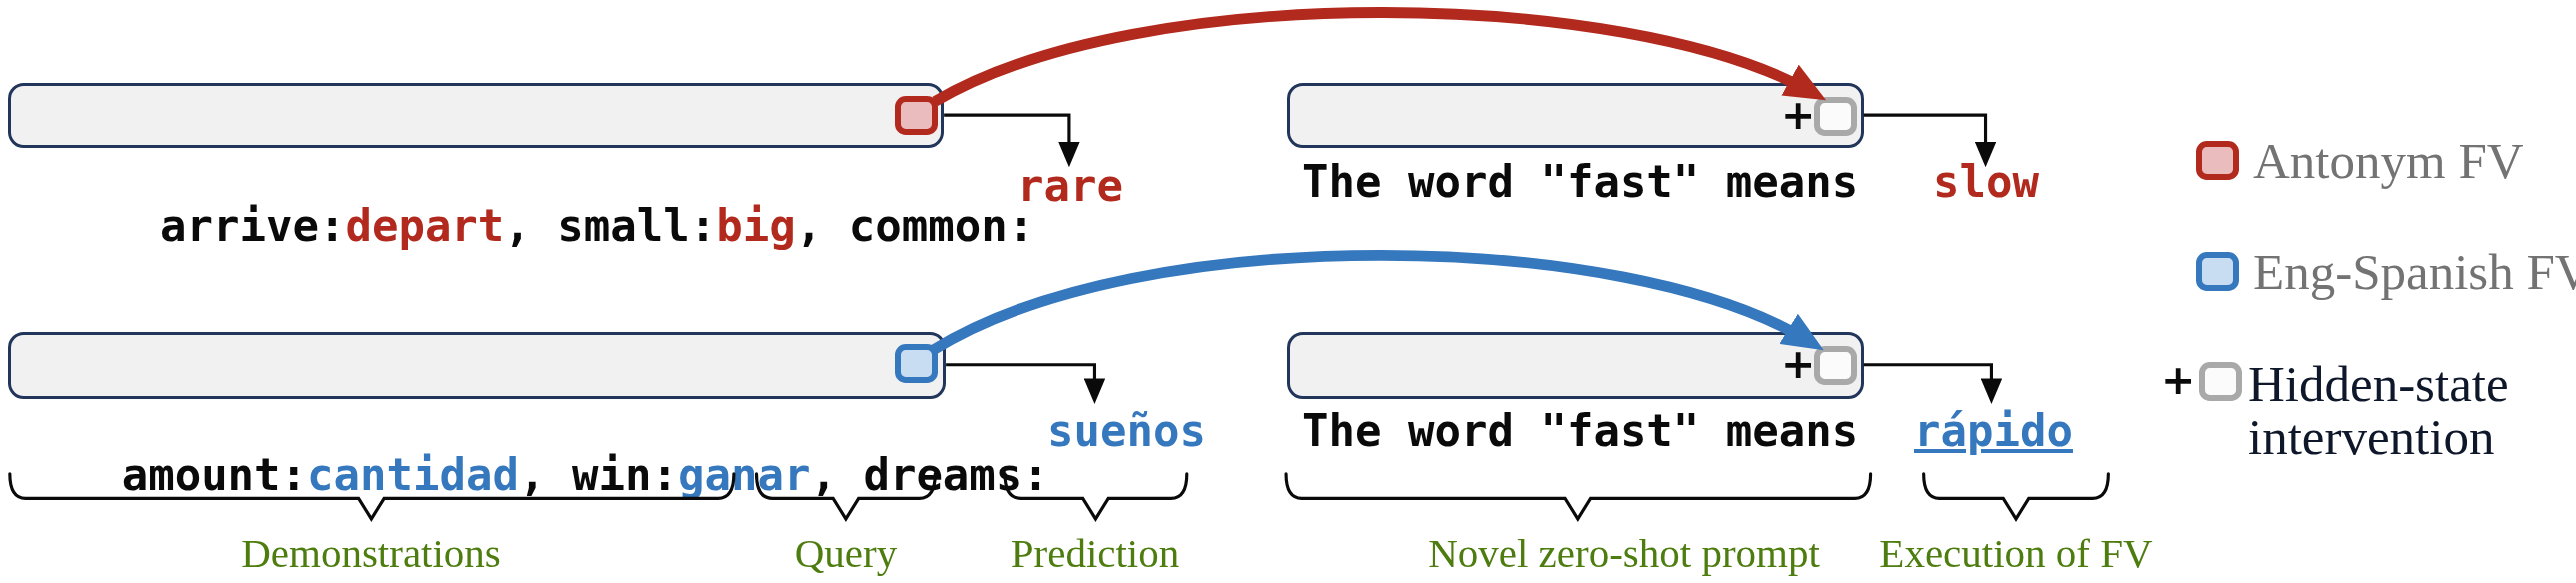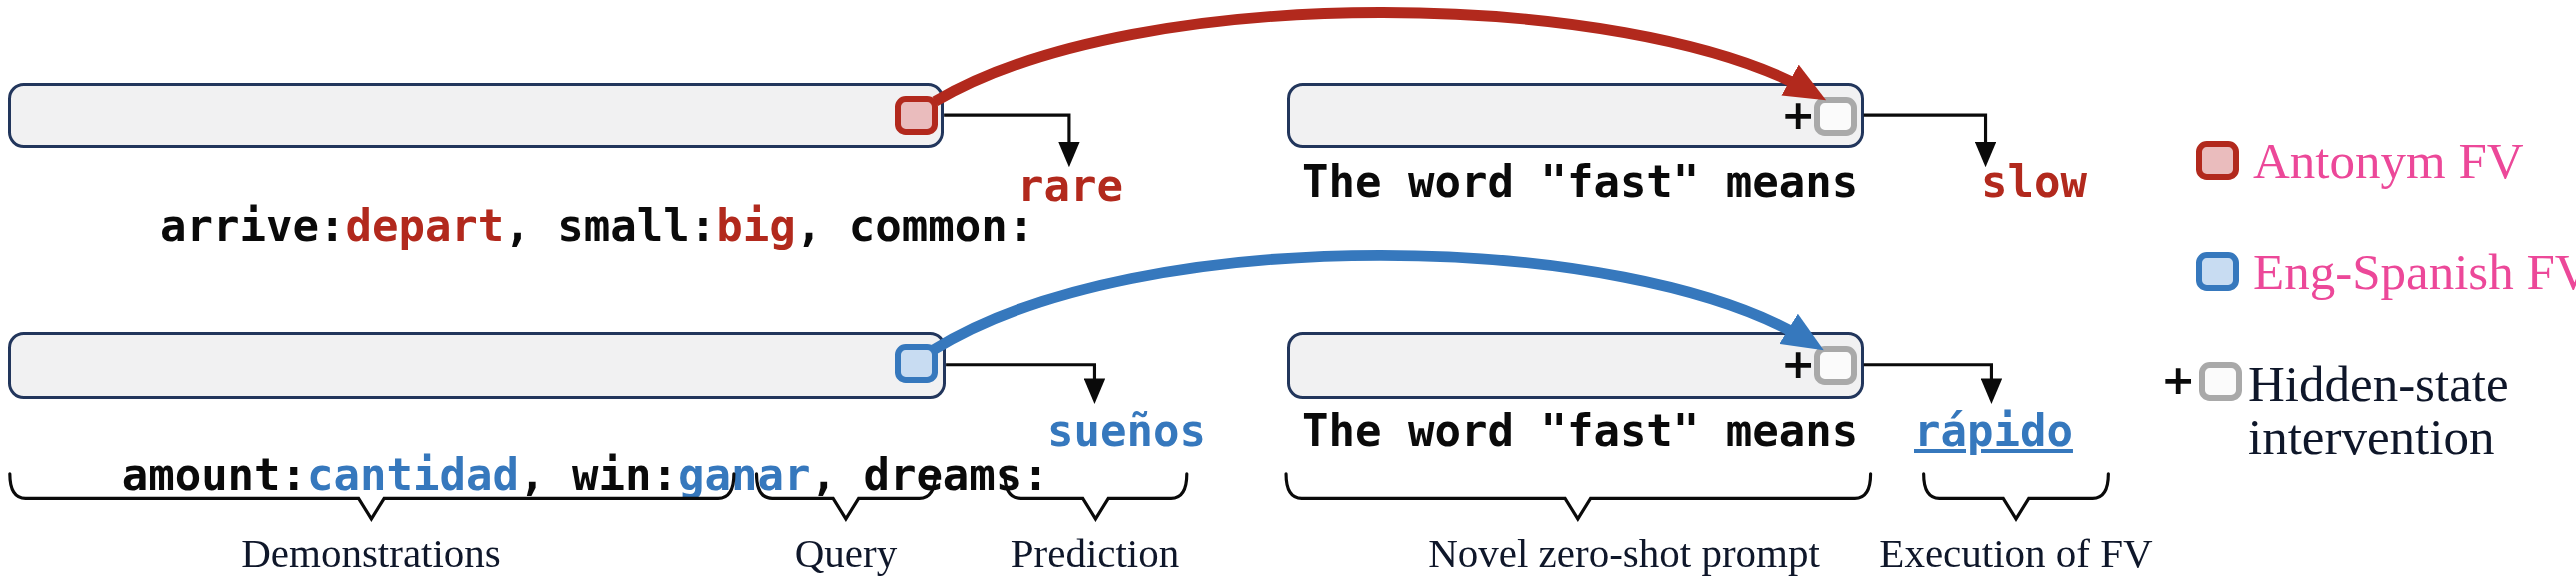--- a/index.html
+++ b/index.html
@@ -24,24 +24,24 @@
   }
   .c-black{color:#0a0a0a;}
   .c-red{color:#b2291d;}
   .c-blue{color:#3678bd;}
   .plus{
     position:absolute;font-family:"DejaVu Sans",sans-serif;font-weight:700;
     font-size:41px;line-height:41px;color:#0a0a0a;
   }
   .slabel{
     position:absolute;top:531px;transform:translateX(-50%);
-    font-size:41px;line-height:45px;color:#0f172a;white-space:nowrap;
+    font-size:41px;line-height:45px;color:#4d7c0f;white-space:nowrap;
   }
   .legend-label{
-    position:absolute;font-size:51px;line-height:53px;color:#ec4899;white-space:nowrap;
+    position:absolute;font-size:51px;line-height:53px;color:#737373;white-space:nowrap;
   }
   .legend-2line{
     position:absolute;font-size:51px;line-height:53px;color:#0f172a;
     width:275px;text-align:left;
   }
   .overlay{
     position:absolute;left:0;top:0;width:2576px;height:584px;
     pointer-events:none;
   }
 </style>
@@ -63,21 +63,21 @@
 
   <span class="plus" style="left:1781px;top:344px;">+</span>
   <div class="fv-chip chip-gray" style="left:1814px;top:346px;"></div>
 
   <div class="mono" style="left:54px;top:160px;">
     <span class="c-black">arrive:</span><span class="c-red">depart</span><span class="c-black">, small:</span><span class="c-red">big</span><span class="c-black">, common:</span>
   </div>
   <div class="mono c-red" style="left:1017px;top:164px;">rare</div>
 
   <div class="mono c-black" style="left:1302px;top:160px;">The word "fast" means</div>
-  <div class="mono c-red" style="left:1933px;top:160px;margin-left:48px;">slow</div>
+  <div class="mono c-red" style="left:1933px;top:160px;">slow</div>
 
   <div class="mono" style="left:15.7px;top:409px;">
     <span class="c-black">amount:</span><span class="c-blue">cantidad</span><span class="c-black">, win:</span><span class="c-blue">ganar</span><span class="c-black">, dreams:</span>
   </div>
   <div class="mono c-blue" style="left:1014px;top:409px;margin-left:33px;">sueños</div>
 
   <div class="mono c-black" style="left:1302px;top:409px;">The word "fast" means</div>
   <div class="mono c-blue" style="left:1914px;top:409px;text-decoration:underline;">rápido</div>
 
   <div class="slabel" style="left:371px;">Demonstrations</div>

